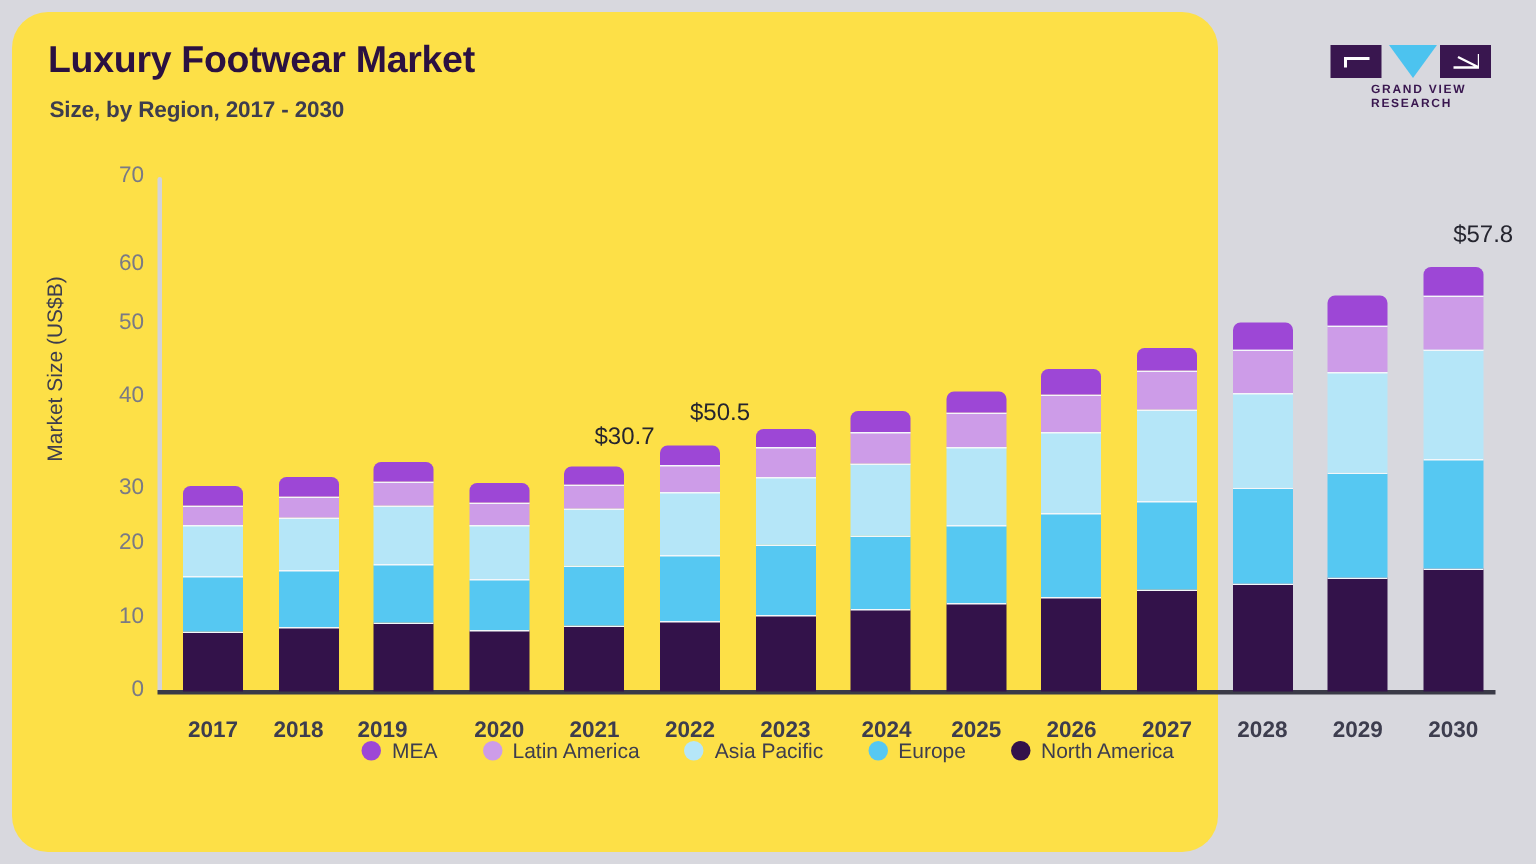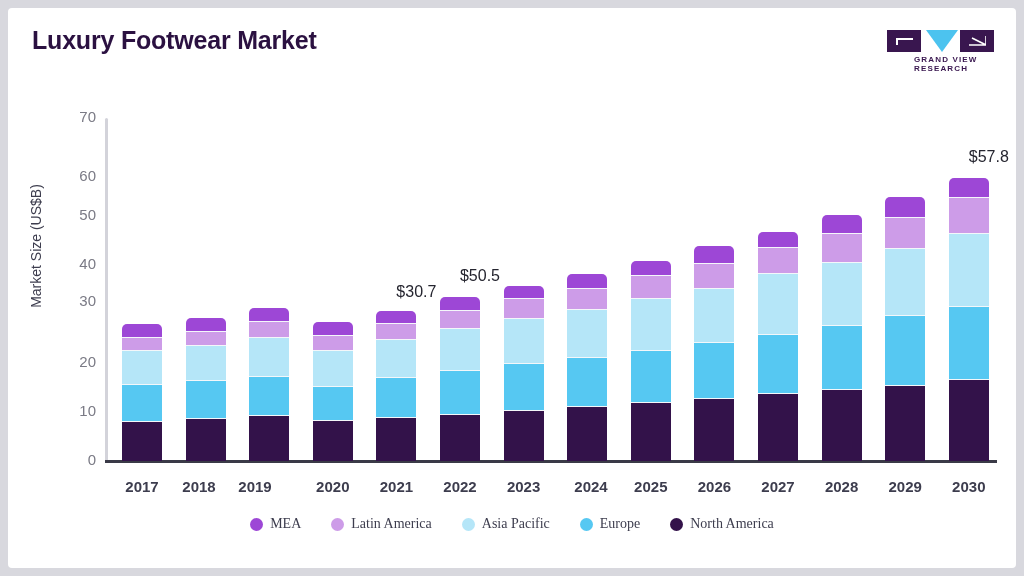--- a/index.html
+++ b/index.html
@@ -8,24 +8,24 @@
     width: 1024px;
     height: 576px;
     background: #d8d8de;
     font-family: "Liberation Sans", sans-serif;
     overflow: hidden;
   }
   #card {
     position: absolute;
     left: 8px;
     top: 8px;
-    width: 1008px;
+    width: 804px;
     height: 560px;
-    background: #ffffff;
-    border-radius: 4px;
+    background: #fde047;
+    border-radius: 24px;
     box-sizing: border-box;
   }
   #title {
     position: absolute;
     left: 24px;
     top: 18px;
     font-size: 25px;
     font-weight: bold;
     color: #2b1141;
     letter-spacing: -0.2px;
@@ -172,27 +172,26 @@
     width: 80px;
     text-align: right;
     font-size: 16px;
     color: #25252f;
   }
 
   
   #legend {
     position: absolute;
     left: 0;
-    top: 508px;
+    top: 484px;
     width: 1008px;
     display: flex;
     justify-content: center;
     align-items: center;
     gap: 30px;
-    font-family: Liberation Serif, serif;
   }
   .legend-item {
     display: flex;
     align-items: center;
     gap: 7px;
   }
   .legend-swatch {
     width: 13px;
     height: 13px;
     border-radius: 50%;
@@ -201,20 +200,21 @@
     font-size: 14px;
     color: #3d3d4e;
   }
 </style>
 </head>
 <body>
 
 <div id="card">
 
   <div id="title">Luxury Footwear Market</div>
+  <div id="subtitle">Size, by Region, 2017 - 2030</div>
 
   <div id="logo">
     <div id="logo-marks">
       <div class="logo-sq" id="logo-sq-left">
         <div class="logo-sq-g"></div>
       </div>
       <div id="logo-tri"></div>
       <div class="logo-sq" id="logo-sq-right">
         <svg class="logo-sq-r" viewBox="0 0 19 11">
           <path d="M19 0 L19 9 L2 9 M19 9 L5 2" stroke="#ffffff" stroke-width="1.6" fill="none"></path>
@@ -225,21 +225,21 @@
   </div>
 
   <div id="plot">
     <div id="ylabel">Market Size (US$B)</div>
     <div id="yaxis-line"></div>
     <div id="xaxis-line"></div>
     <div id="yticks">
         <div class="ytick-label" style="left: 48px; top: 443px;">0</div>
         <div class="ytick-label" style="left: 48px; top: 394px;">10</div>
         <div class="ytick-label" style="left: 48px; top: 345px;">20</div>
-        <div class="ytick-label" style="left: 48px; top: 284px;">30</div>
+        <div class="ytick-label" style="left: 48px; top: 308px;">30</div>
         <div class="ytick-label" style="left: 48px; top: 247px;">40</div>
         <div class="ytick-label" style="left: 48px; top: 198px;">50</div>
         <div class="ytick-label" style="left: 48px; top: 159px;">60</div>
         <div class="ytick-label" style="left: 48px; top: 100px;">70</div>
       </div>
     <div id="bars">
         <div class="bar" style="left: 114px; top: 110px; height: 343px;">
           <div class="seg" style="background: rgb(51, 18, 74); height: 39.69px; top: 303.31px;"></div>
           <div class="seg" style="background: rgb(86, 200, 242); height: 37.24px; top: 266.07px;"></div>
           <div class="seg" style="background: rgb(181, 230, 248); height: 34.3px; top: 231.77px;"></div>

